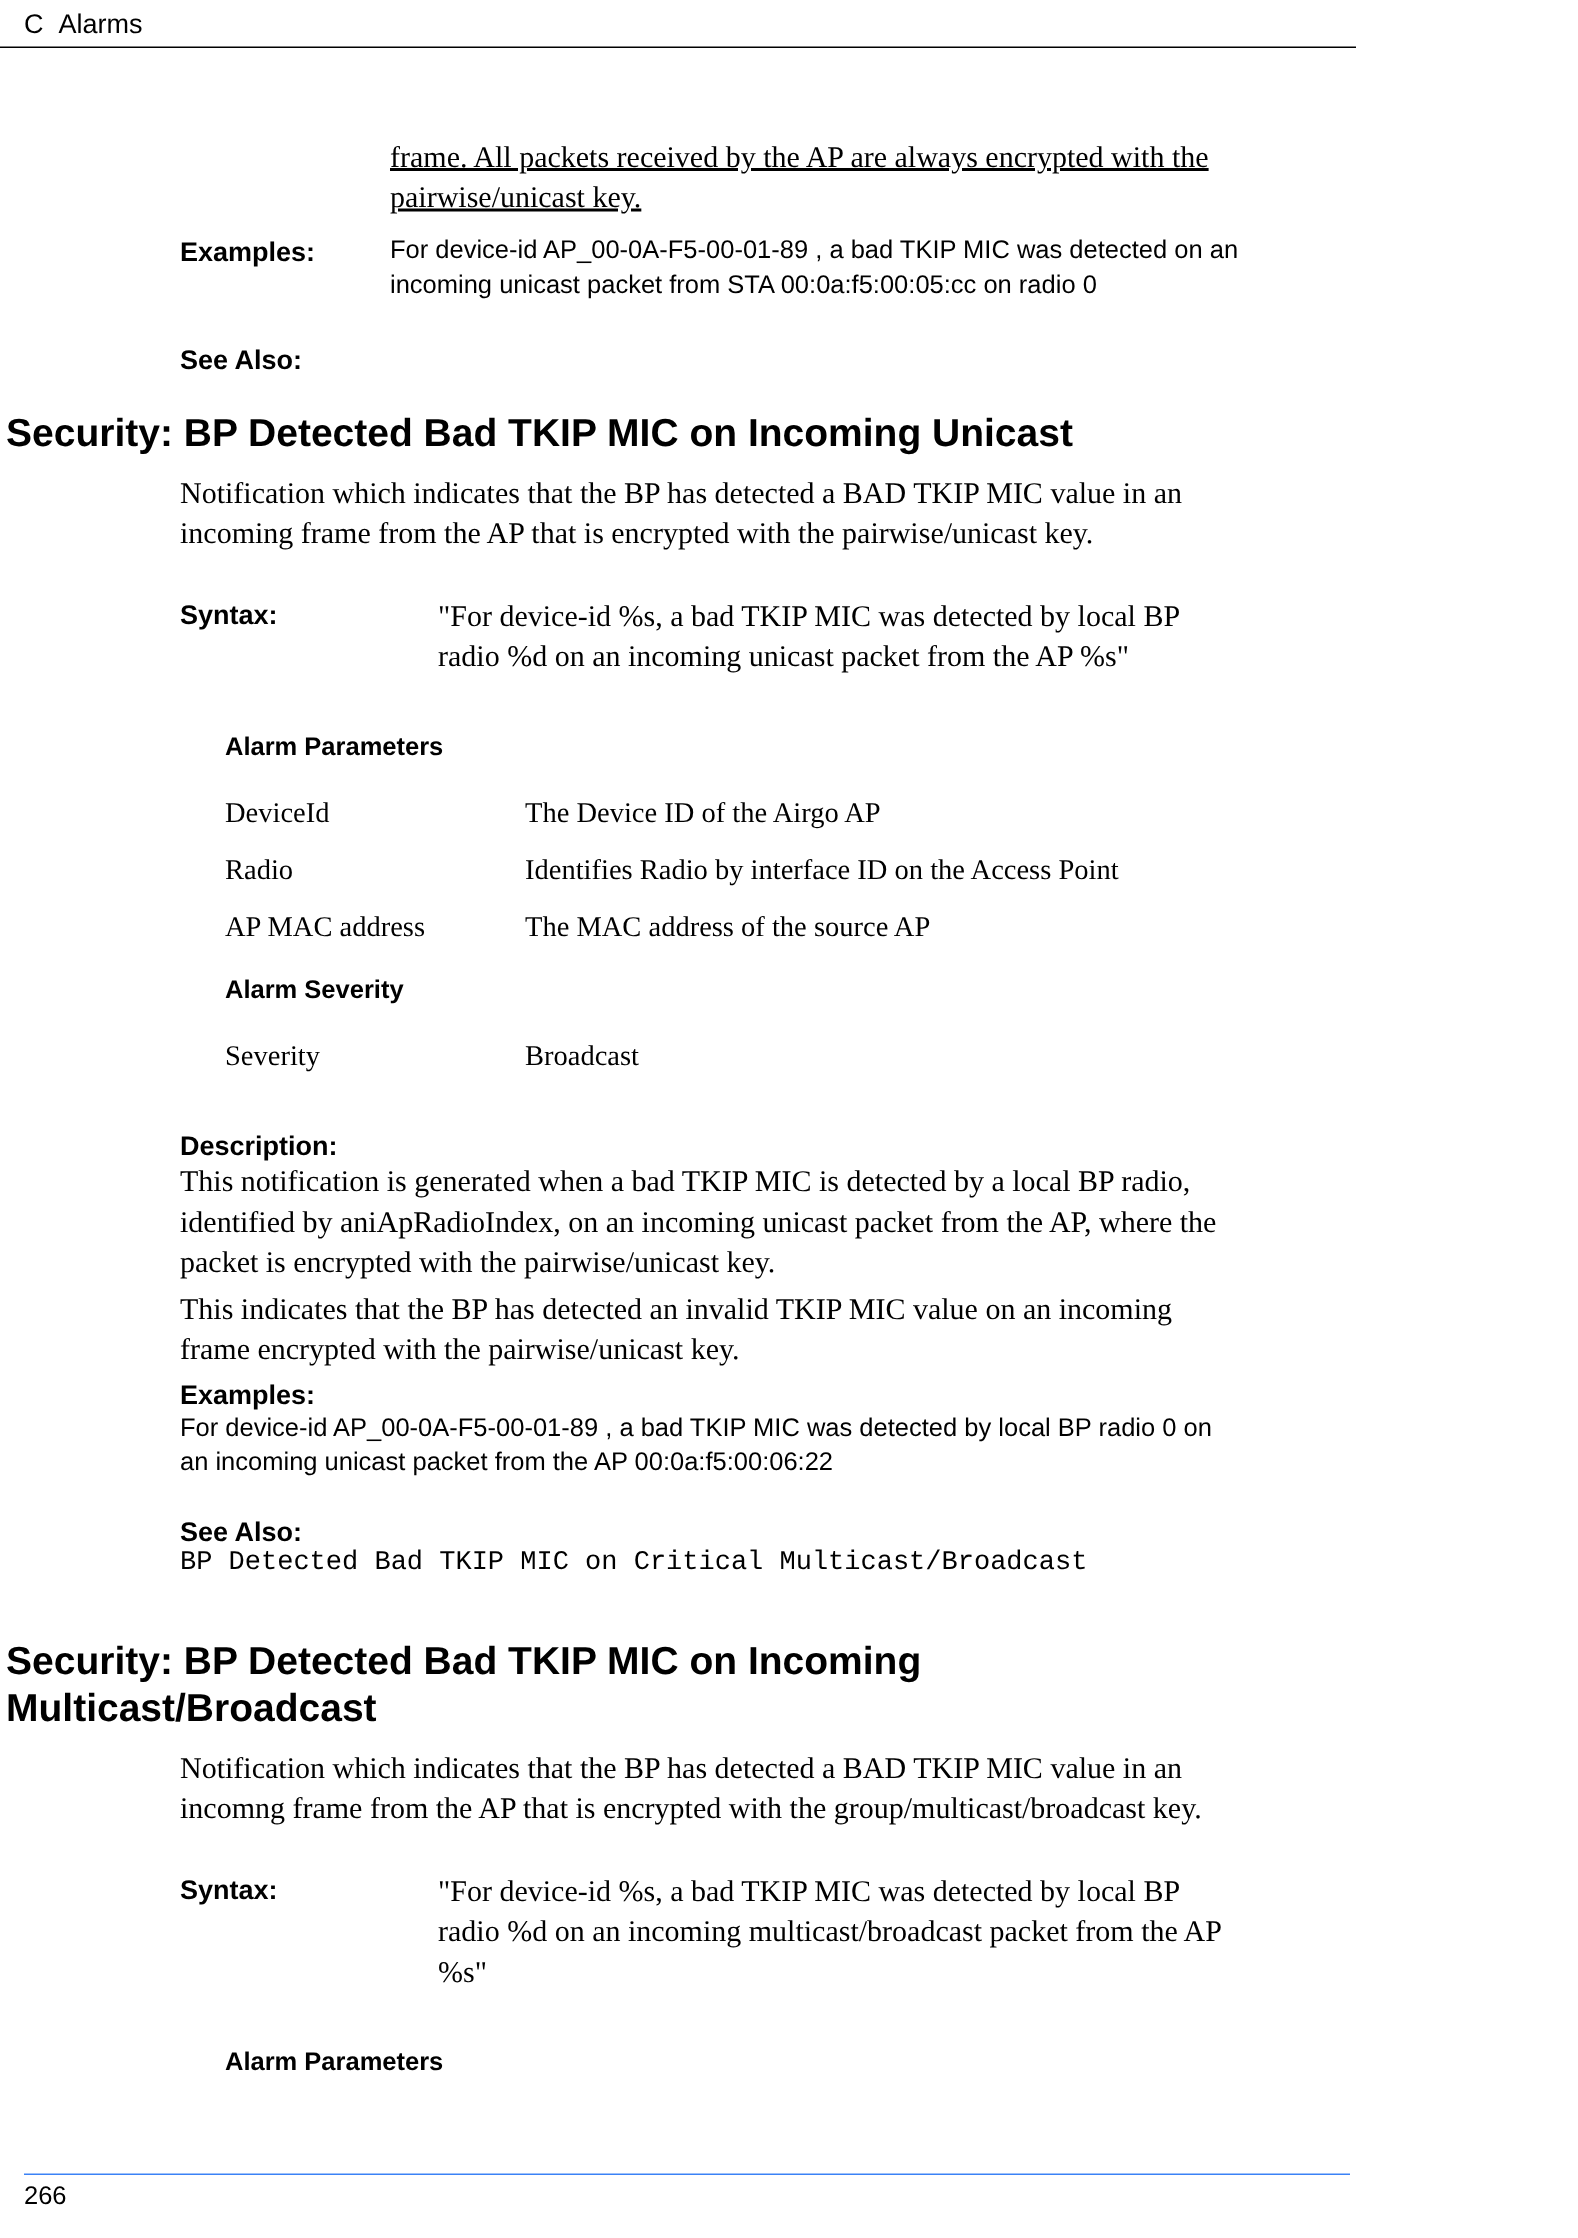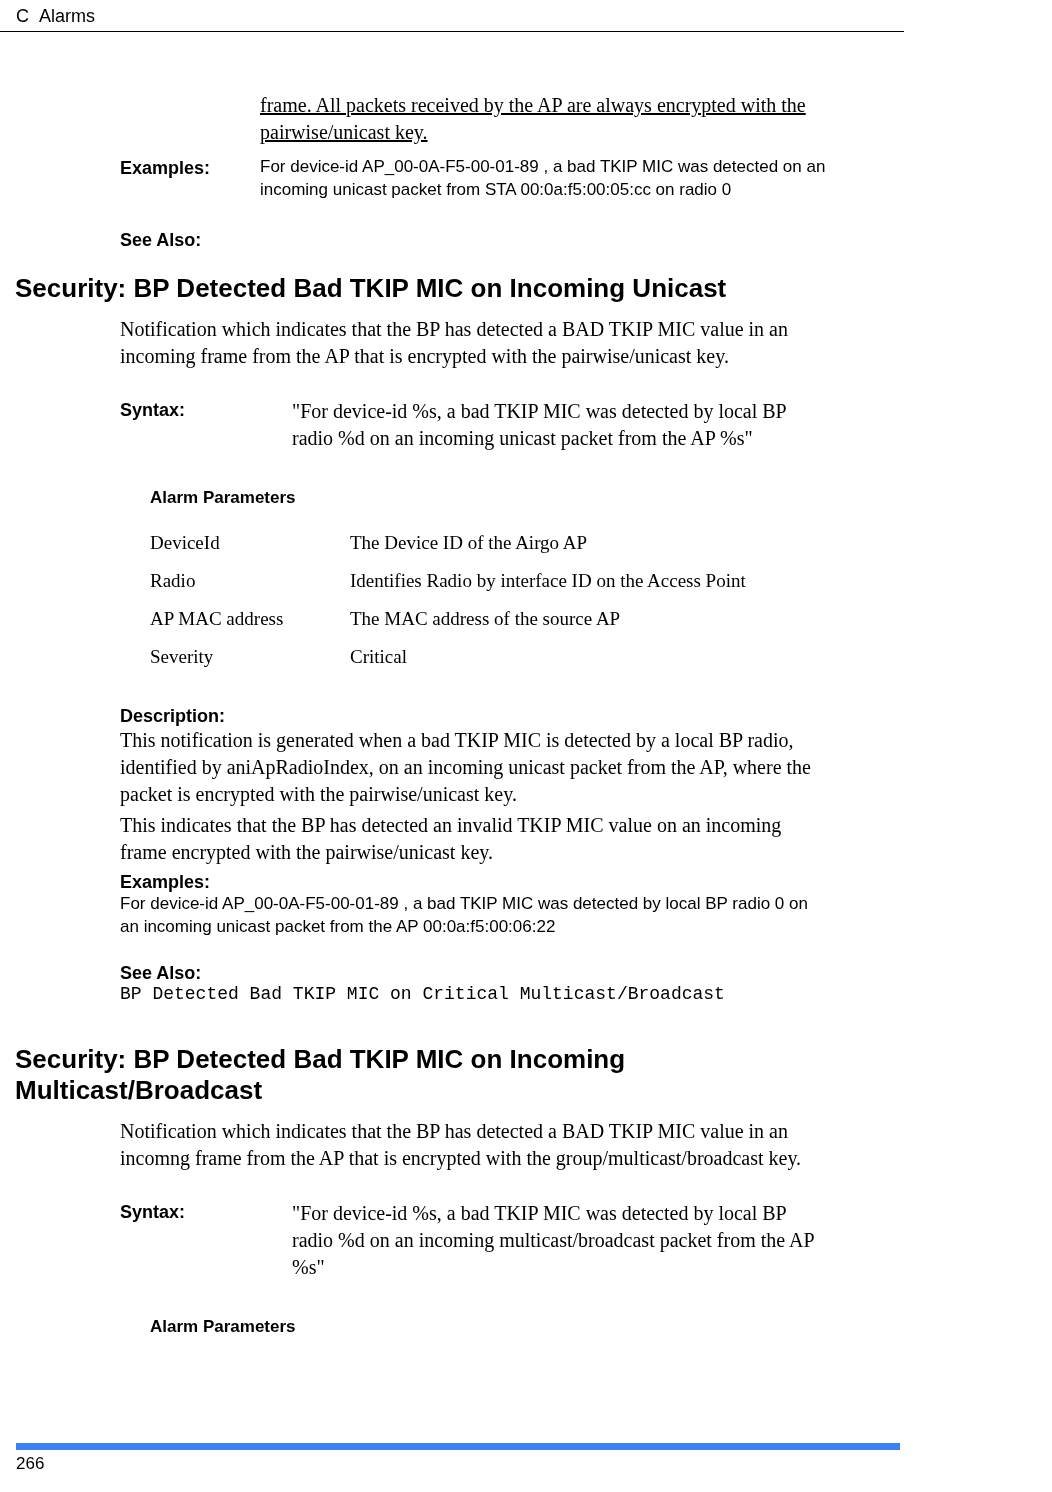--- a/index.html
+++ b/index.html
@@ -10,35 +10,35 @@
   .header-left .c { margin-right: 10px; }
   .content { padding: 0 40px 0 0; }
   .para, .syntax-text, .usage-text, .desc-text { font-family: "Times New Roman", Times, serif; font-size: 20px; line-height: 1.35; }
   .top-frag { margin: 60px 0 10px 260px; text-decoration: underline; }
   .row { display: flex; margin-left: 120px; }
   .label { width: 140px; font-family: Arial, Helvetica, sans-serif; font-weight: bold; font-size: 18px; flex-shrink: 0; padding-top: 2px; }
   .value { flex: 1; }
   .mono { font-family: Arial, Helvetica, sans-serif; font-size: 17px; line-height: 1.35; }
   .examples-row { margin-top: 0; }
   .see-also-row { margin-top: 26px; margin-bottom: 22px; }
-  h2.section { font-family: Arial, Helvetica, sans-serif; font-weight: bold; font-size: 26px; margin: 22px 0 12px 0; padding-left: 15px; }
+  h2.section { font-family: Arial, Helvetica, sans-serif; font-weight: bold; font-size: 26px; margin: 22px 0 12px 0; padding-left: 4px; }
   .intro { margin: 0 40px 28px 120px; }
   .syntax-row { margin: 0 40px 0 120px; display: flex; gap: 32px; }
   .syntax-row .label { width: 140px; }
   .syntax-row .value { flex: 1; }
   .params-block { margin: 36px 40px 28px 150px; }
   .params-heading, .severity-heading { font-family: Arial, Helvetica, sans-serif; font-weight: bold; font-size: 17px; margin-bottom: 16px; }
   .params-table { width: 100%; border-collapse: collapse; }
   .params-table td { font-family: "Times New Roman", Times, serif; font-size: 19px; padding: 8px 0; vertical-align: top; }
   .params-table td.col1 { width: 200px; }
   .severity-heading { margin-top: 12px; }
   .desc-block { margin: 0 40px 0 120px; }
   .desc-block .row { margin-left: 0; margin-bottom: 4px; flex-direction: column; }
   .see-also-mono { font-family: "Courier New", Courier, monospace; font-size: 18px; }
-  .footer { position: absolute; bottom: 18px; left: 16px; right: 4px; border-top: 7px solid #3b82f6; display: flex; justify-content: space-between; font-family: Arial, Helvetica, sans-serif; font-size: 17px; padding-top: 4px; }
+  .footer { position: absolute; bottom: 18px; left: 16px; right: 4px; border-top: 1px solid #3b82f6; display: flex; justify-content: space-between; font-family: Arial, Helvetica, sans-serif; font-size: 17px; padding-top: 4px; }
 </style>
 </head>
 <body>
 
 <div class="page">
   <div class="header">
     <span class="header-left"><span class="c">C</span><span>Alarms</span></span>
   </div>
 
   <div class="content">
@@ -71,25 +71,26 @@
         <tr>
               <td class="col1">Radio</td>
               <td>Identifies Radio by interface ID on the Access Point</td>
             </tr>
         <tr>
               <td class="col1">AP MAC address</td>
               <td>The MAC address of the source AP</td>
             </tr>
       </tbody>
         </table>
+      <div class="severity-heading">Alarm Severity</div>
       <table class="params-table">
         <tbody>
             <tr>
               <td class="col1">Severity</td>
-              <td>Critical</td>
+              <td>Broadcast</td>
             </tr>
       </tbody>
         </table>
     </div>
 
     <div class="desc-block">
       <div class="row">
         <div class="label">Description:</div>
         <div class="value para">This notification is generated when a bad TKIP MIC is detected by a local BP radio, identified by aniApRadioIndex, on an incoming unicast packet from the AP, where the packet is encrypted with the pairwise/unicast key.</div>
       </div>

